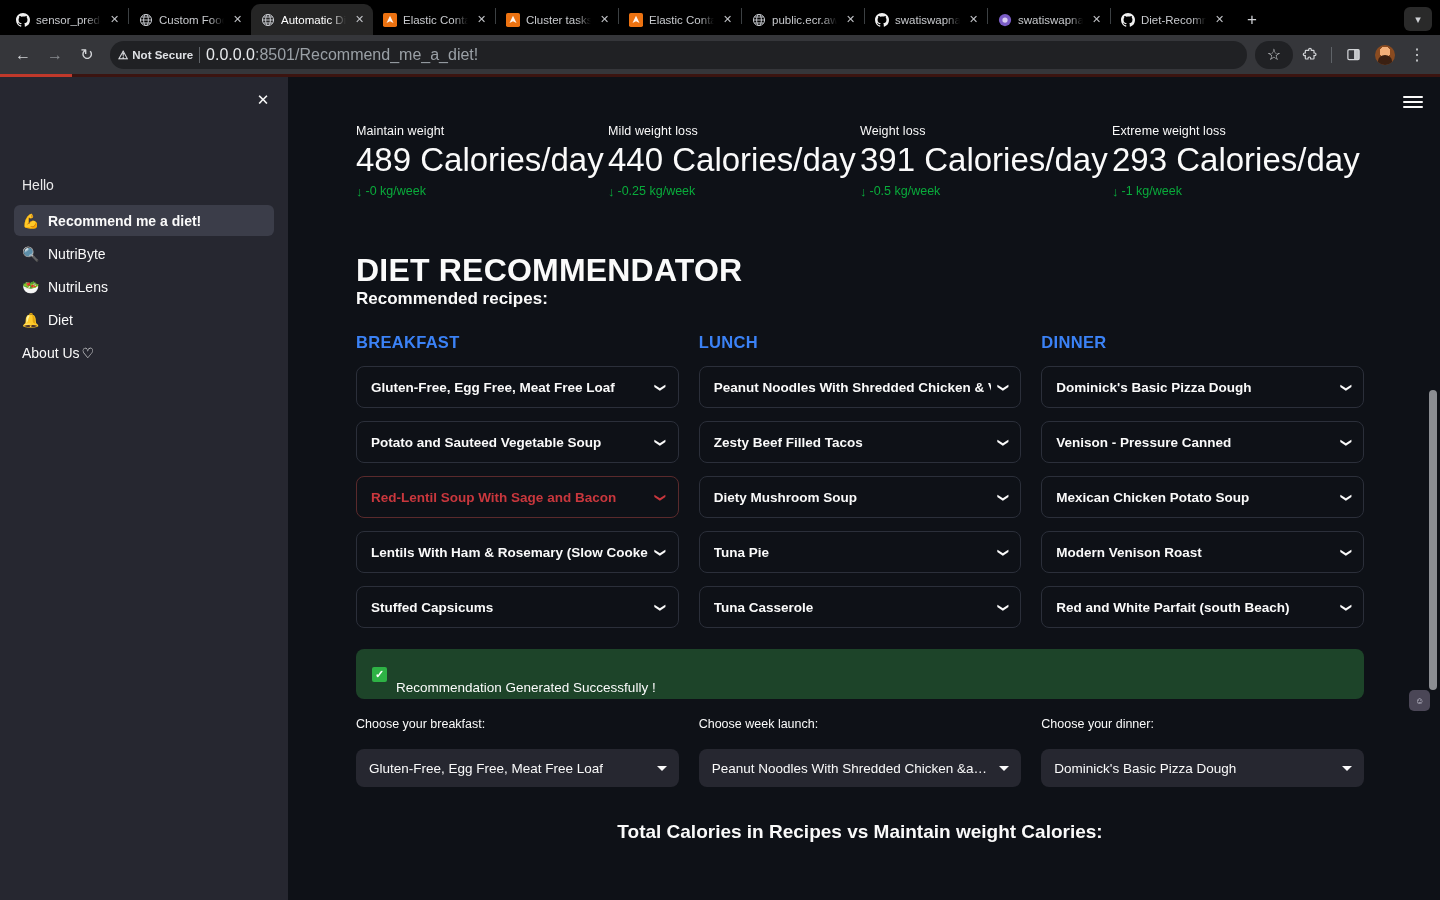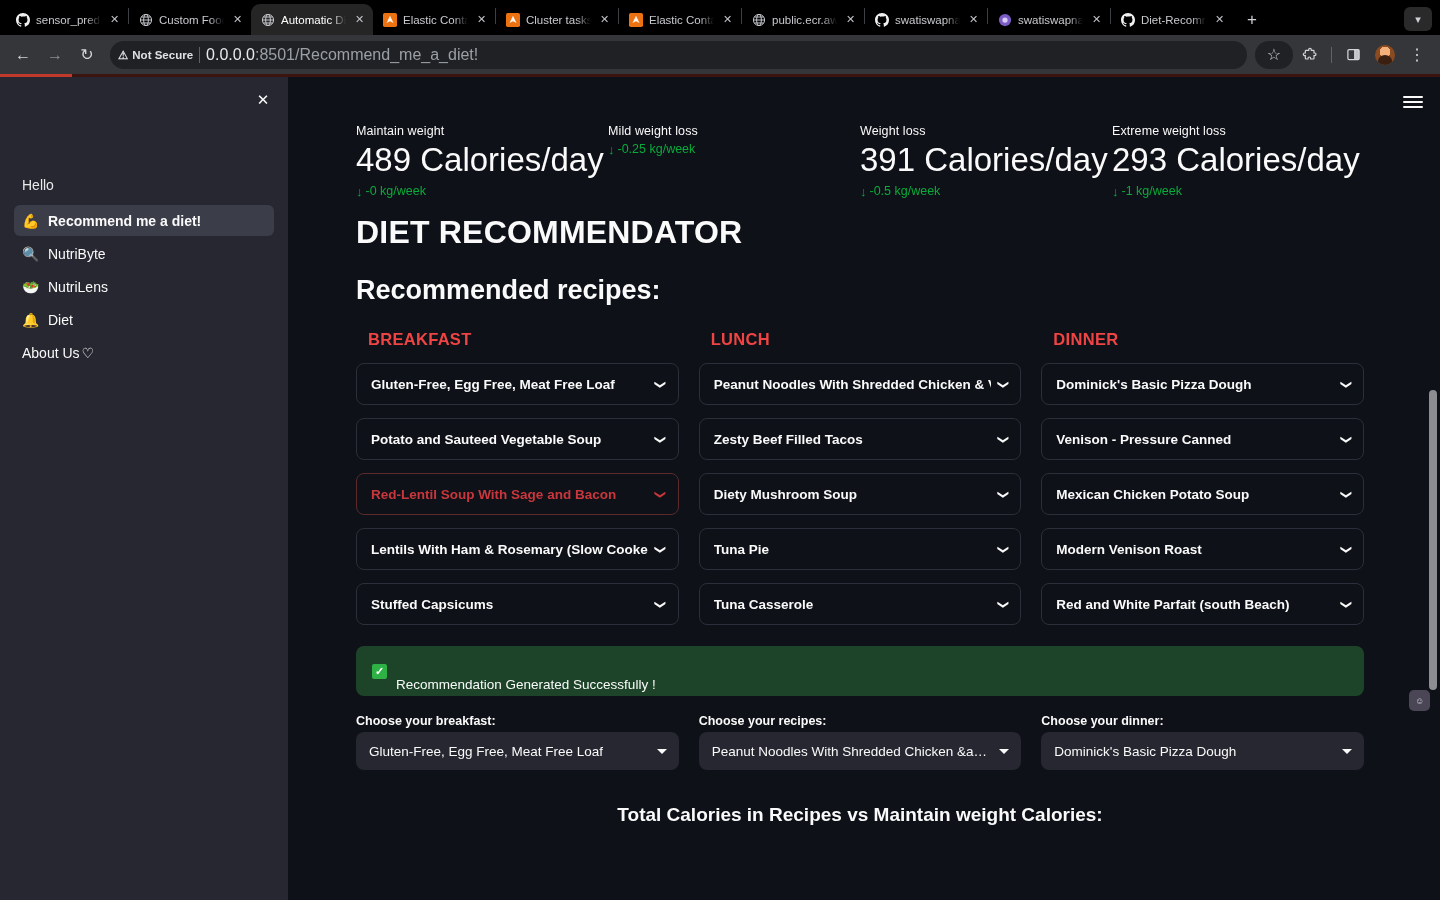--- a/index.html
+++ b/index.html
@@ -142,32 +142,31 @@
 
   .metrics { display: flex; padding-top: 47px; }
   .metric { flex: 1 1 0; }
   .m-label { font-size: 12.5px; color: #fafafa; letter-spacing:.1px;}
   .m-value { font-size: 33px; color: #fafafa; line-height: 1.22; margin-top: 2px; font-weight: 400;}
   .m-delta { font-size: 12.5px; color: #09ab3b; margin-top: 4px; display:flex; align-items:center; gap:3px;}
   .m-arrow { font-size: 13px; line-height: 1; }
 
   h1.title {
     font-size: 32px; color:#fafafa; font-weight: bold; letter-spacing: .2px;
-    margin-top: 16px;
+    margin-top: 54px;
   }
   h2.subtitle {
-    font-size: 27px; color:#fafafa; font-weight: bold; margin-top: 24px;
+    font-size: 17px; color:#fafafa; font-weight: bold; 
   }
 
   .cols { display: flex; gap: 20px; margin-top: 24px; }
   .col { flex: 1 1 0; min-width: 0; }
   .col-head {
-    font-size: 16.5px; color:#ef4444; font-weight: bold; letter-spacing:.3px;
+    font-size: 16.5px; color:#3b82f6; font-weight: bold; letter-spacing:.3px;
     margin-bottom: 14px;
-    margin-left: 12px;
   }
   .expander {
     height: 42px; border: 1px solid #2b2f3a; border-radius: 8px;
     background: #0e1117;
     display:flex; align-items:center; justify-content: space-between;
     padding: 0 12px 0 14px; margin-bottom: 13px;
   }
   .expander .ex-label {
     font-size: 13.5px; color:#fafafa; font-weight: bold;
     white-space: nowrap; overflow: hidden; text-overflow: clip;
@@ -185,21 +184,21 @@
   .check-icon {
     width: 15px; height: 15px; border-radius: 2px; background:#2eb245;
     display:flex; align-items:center; justify-content:center;
     color:#fff; font-size: 11px; font-weight: bold; line-height:1;
   }
 
   h2.compose { font-size: 25px; color:#fafafa; font-weight: bold; margin-top: 33px; }
 
   .selects { display:flex; gap: 20px; margin-top: 18px; }
   .sel-col { flex: 1 1 0; min-width: 0; }
-  .sel-label { font-size: 12.5px; color:#fafafa; margin-bottom: 4px; font-weight: bold; }
+  .sel-label { font-size: 12.5px; color:#fafafa; margin-bottom: 18px; }
   .select {
     height: 38px; background:#262730; border-radius: 8px;
     display:flex; align-items:center; justify-content:space-between;
     padding: 0 12px 0 13px;
   }
   .select .s-val {
     font-size: 13.5px; color:#fafafa; white-space: nowrap;
     overflow: hidden; text-overflow: ellipsis;
   }
   .caret {
@@ -403,20 +402,21 @@
             <div class="metric">
               <div class="m-label">Maintain weight</div>
               <div class="m-value">489 Calories/day</div>
               <div class="m-delta">
                 <span class="m-arrow">↓</span>
                 <span>-0 kg/week</span>
               </div>
             </div>
             <div class="metric">
               <div class="m-label">Mild weight loss</div>
+              <div class="m-value">440 Calories/day</div>
               <div class="m-delta">
                 <span class="m-arrow">↓</span>
                 <span>-0.25 kg/week</span>
               </div>
             </div>
             <div class="metric">
               <div class="m-label">Weight loss</div>
               <div class="m-value">391 Calories/day</div>
               <div class="m-delta">
                 <span class="m-arrow">↓</span>
@@ -516,21 +516,21 @@
 
         <div class="selects" id="selects-host">
             <div class="sel-col">
               <div class="sel-label">Choose your breakfast:</div>
               <div class="select">
                 <span class="s-val">Gluten-Free, Egg Free, Meat Free Loaf</span>
                 <span class="caret"></span>
               </div>
             </div>
             <div class="sel-col">
-              <div class="sel-label">Choose your recipes:</div>
+              <div class="sel-label">Choose week launch:</div>
               <div class="select">
                 <span class="s-val">Peanut Noodles With Shredded Chicken &amp;amp;…</span>
                 <span class="caret"></span>
               </div>
             </div>
             <div class="sel-col">
               <div class="sel-label">Choose your dinner:</div>
               <div class="select">
                 <span class="s-val">Dominick's Basic Pizza Dough</span>
                 <span class="caret"></span>

